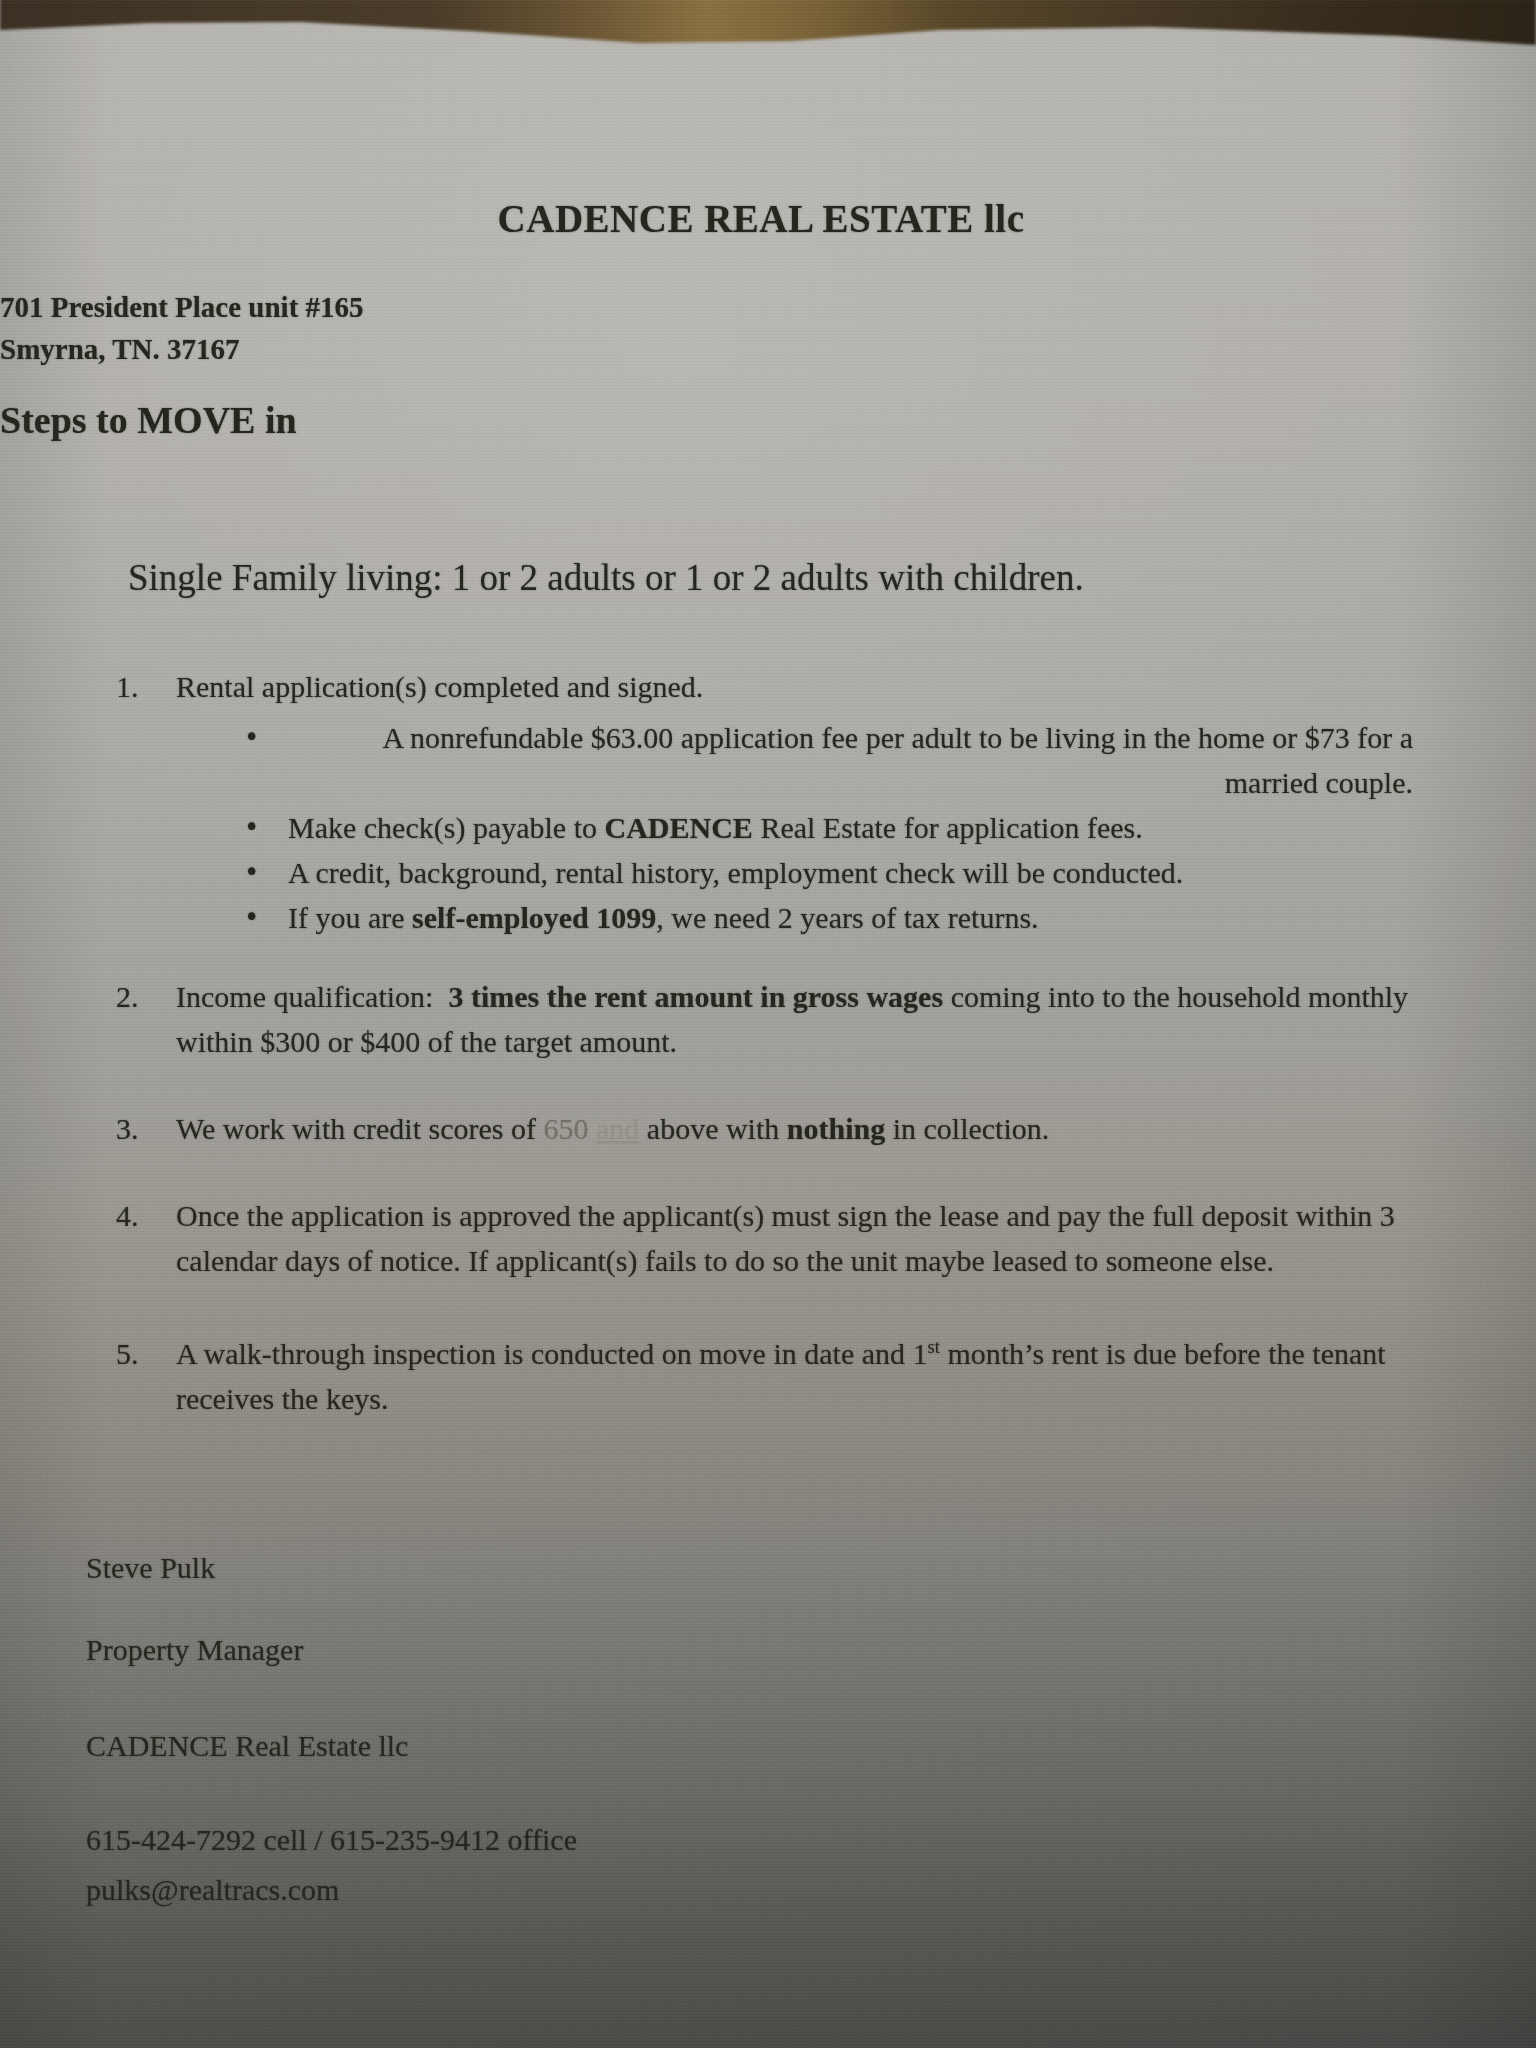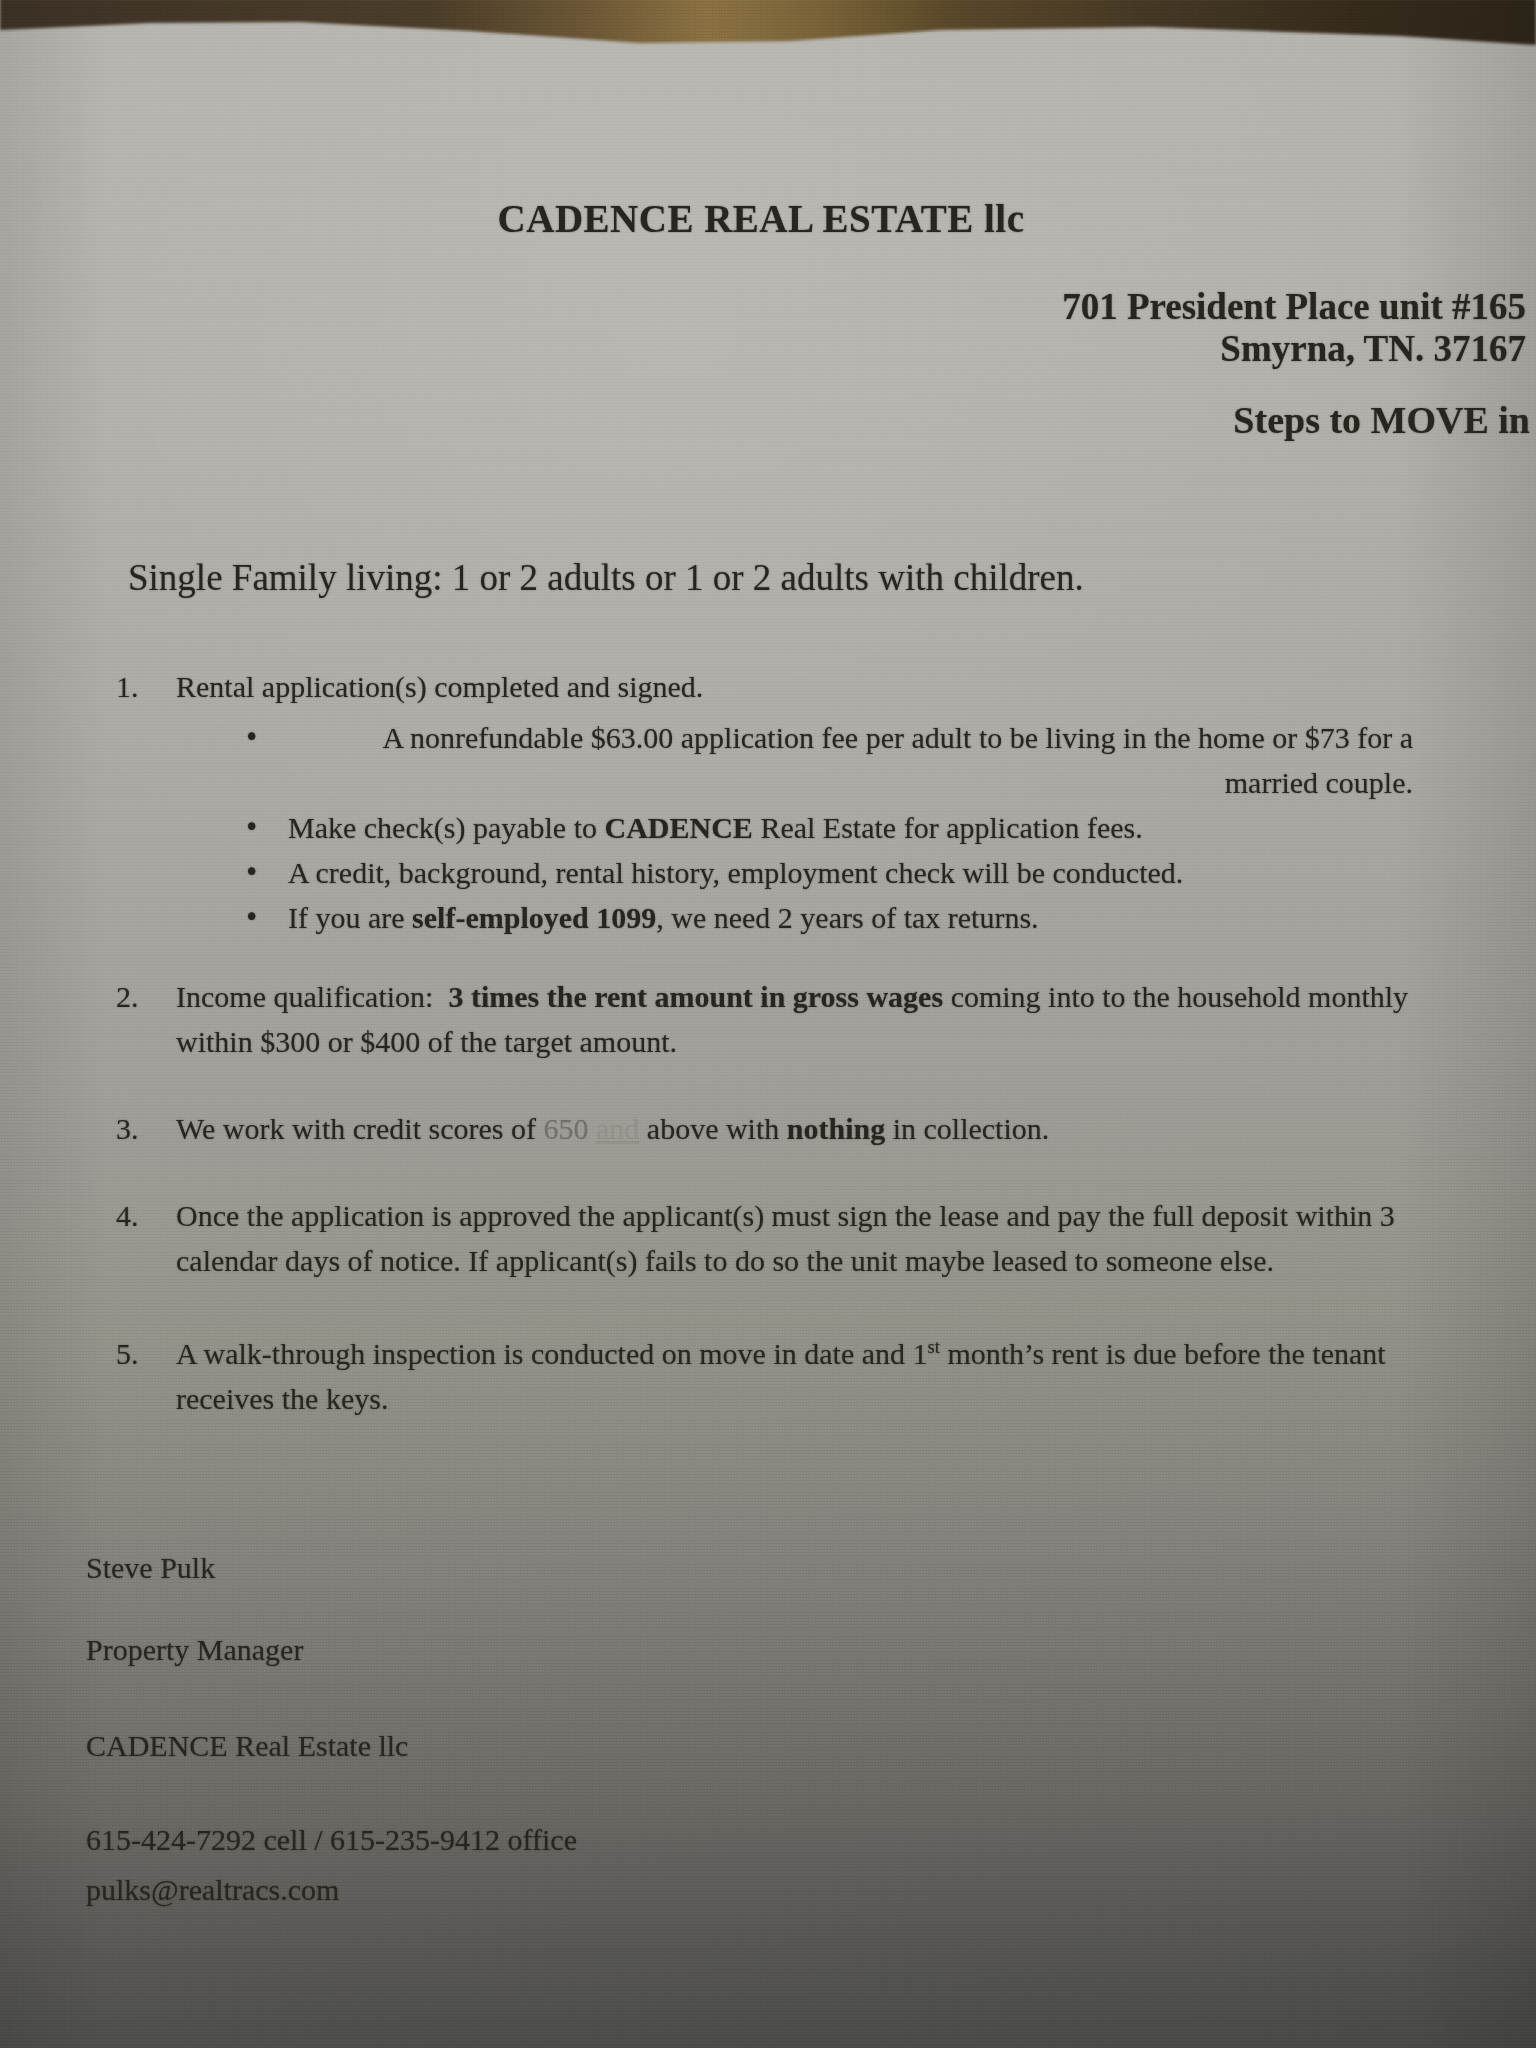--- a/index.html
+++ b/index.html
@@ -33,23 +33,23 @@
   }
 
   .ink{color:#26261f;text-shadow:0 0 2px rgba(36,36,30,.45);}
   .b{font-weight:bold;}
   .fade-bold{font-weight:normal;color:#73716a;text-shadow:0 0 1px rgba(120,118,110,.5);}
   .fade{color:#93918a;text-shadow:0 0 1px rgba(140,138,130,.4);text-decoration:underline;}
   .sup{vertical-align:super;font-size:.62em;line-height:0;}
 
   .title{position:absolute;top:196px;left:0;right:14px;text-align:center;
     font-size:39px;font-weight:bold;letter-spacing:.5px;}
-  .addr{position:absolute;top:286px;left:0;right:10px;text-align:right;
-    font-size:37px;font-weight:bold;line-height:42px;}
-  .steps-title{position:absolute;top:398px;left:0;right:6px;text-align:right;
+  .addr{position:absolute;top:286px;left:0;right:10px;text-align:left;
+    font-size:29px;font-weight:bold;line-height:42px;}
+  .steps-title{position:absolute;top:398px;left:0;right:6px;text-align:left;
     font-size:38px;font-weight:bold;}
   .family{position:absolute;top:556px;left:128px;right:88px;font-size:37px;}
 
   .list{position:absolute;top:664px;left:0;right:70px;font-size:30px;line-height:45px;}
   .step{display:flex;padding-left:116px;}
   .step-num{flex:0 0 60px;}
   .step-body{flex:1;}
   .step-text{margin:0;white-space:pre-wrap;}
   .mt2{margin-top:34px;}
   .mt3{margin-top:42px;}

